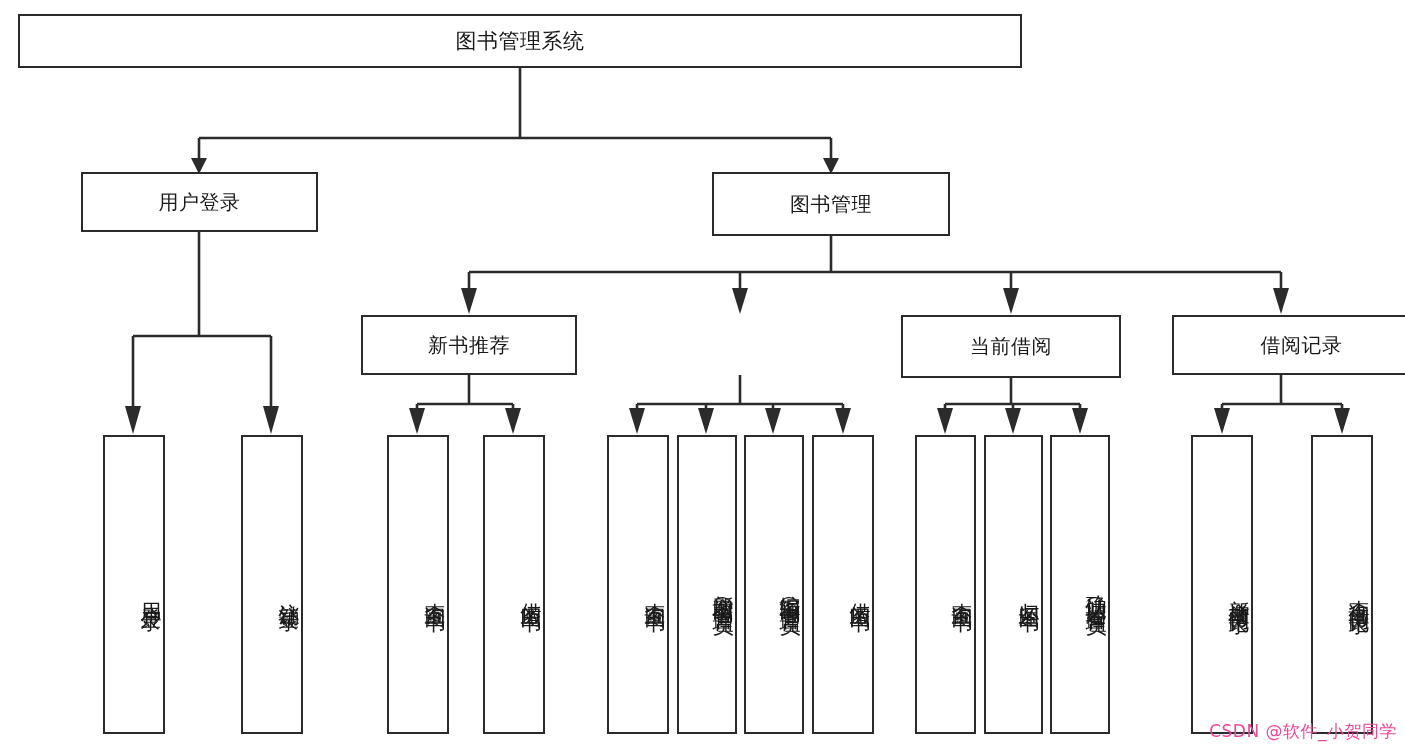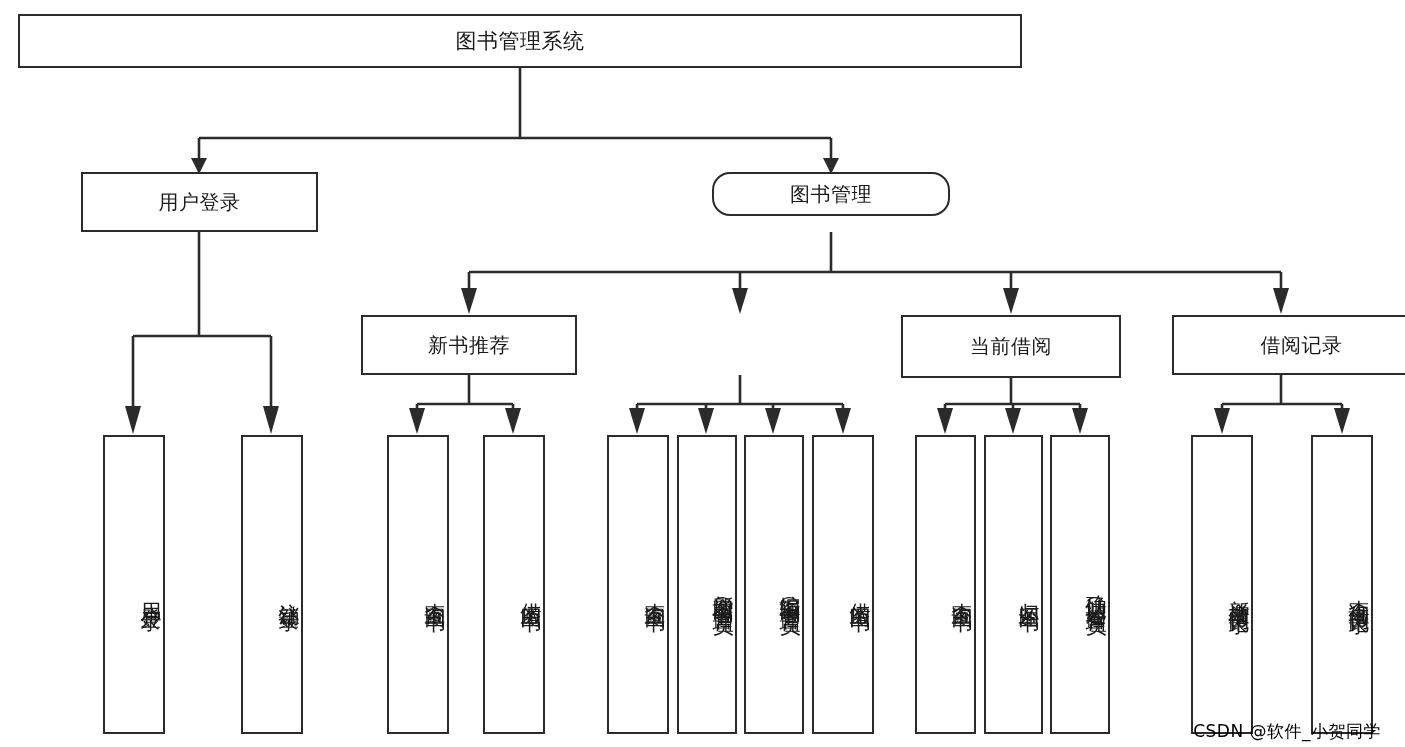--- a/index.html
+++ b/index.html
@@ -44,23 +44,23 @@
     text-orientation:upright;
     white-space:nowrap;
   }
 
   svg.links{position:absolute;left:0;top:0;width:1405px;height:747px;pointer-events:none;}
   svg.links path,svg.links line{stroke:#2b2b2b;stroke-width:2.6;fill:none;}
   svg.links polygon{fill:#2b2b2b;}
 
   #watermark{
     position:absolute;
-    right:24px;bottom:4px;
+    right:8px;bottom:4px;
     font-size:17px;
-    color:#000000;
+    color:#ec4899;
     white-space:nowrap;
     letter-spacing:0.5px;
   }
 </style>
 </head>
 <body>
 
 <div id="diagram">
 
   <svg class="links" viewBox="0 0 1405 747">
@@ -125,21 +125,21 @@
     <polygon points="1334,408 1350,408 1342,434"></polygon>
   </svg>
 
   <div class="node root" style="left:18px;top:14px;width:1004px;height:54px;">
     <span class="lbl">图书管理系统</span>
   </div>
 
   <div class="node l1" style="left:81px;top:172px;width:237px;height:60px;">
     <span class="lbl">用户登录</span>
   </div>
-  <div class="node l1" style="left:712px;top:172px;width:238px;height:44px;border-radius:18px;">
+  <div class="node l1" style="left:712px;top:172px;width:238px;height:64px;">
     <span class="lbl">图书管理</span>
   </div>
 
   <div class="node l2" style="left:361px;top:315px;width:216px;height:60px;">
     <span class="lbl">新书推荐</span>
   </div>
   <div class="node l2" style="left:901px;top:315px;width:220px;height:63px;">
     <span class="lbl">当前借阅</span>
   </div>
   <div class="node l2" style="left:1172px;top:315px;width:259px;height:60px;">

